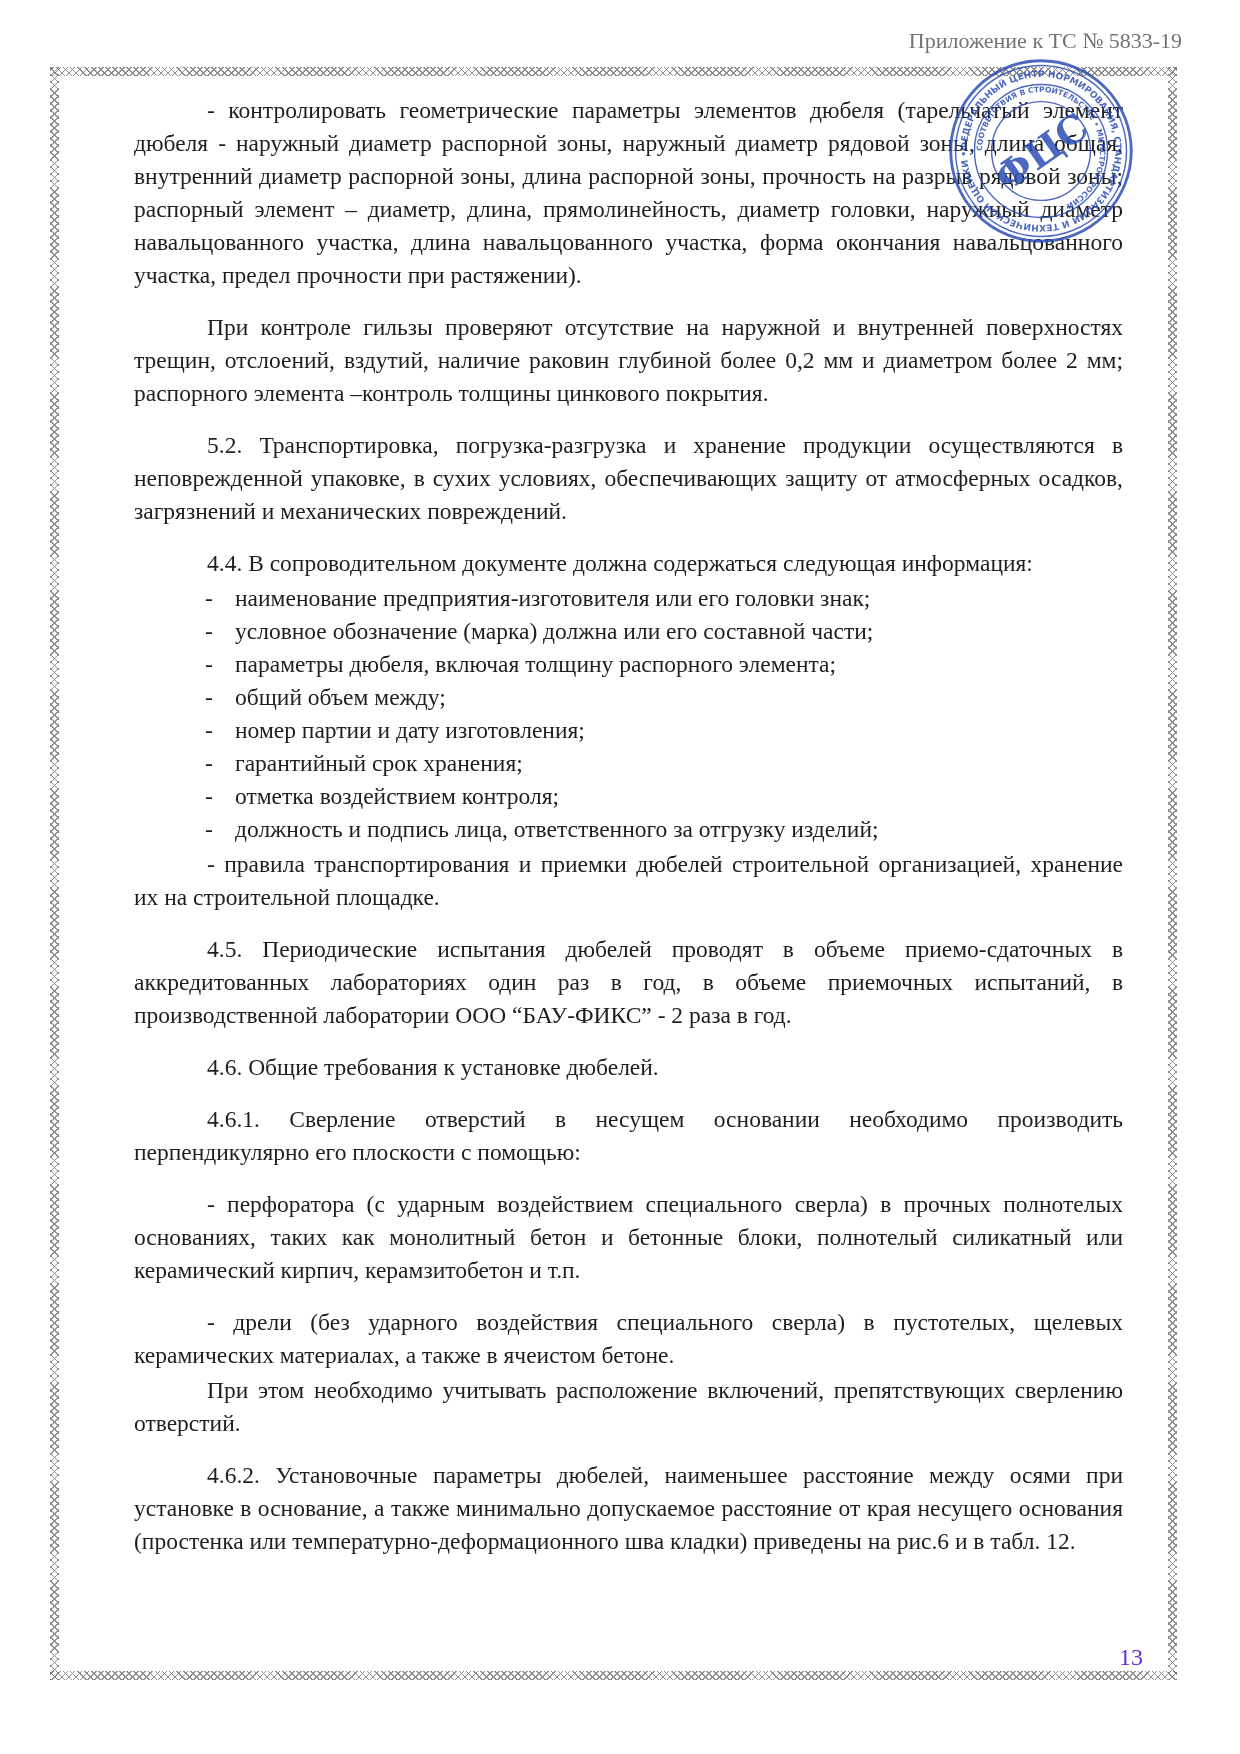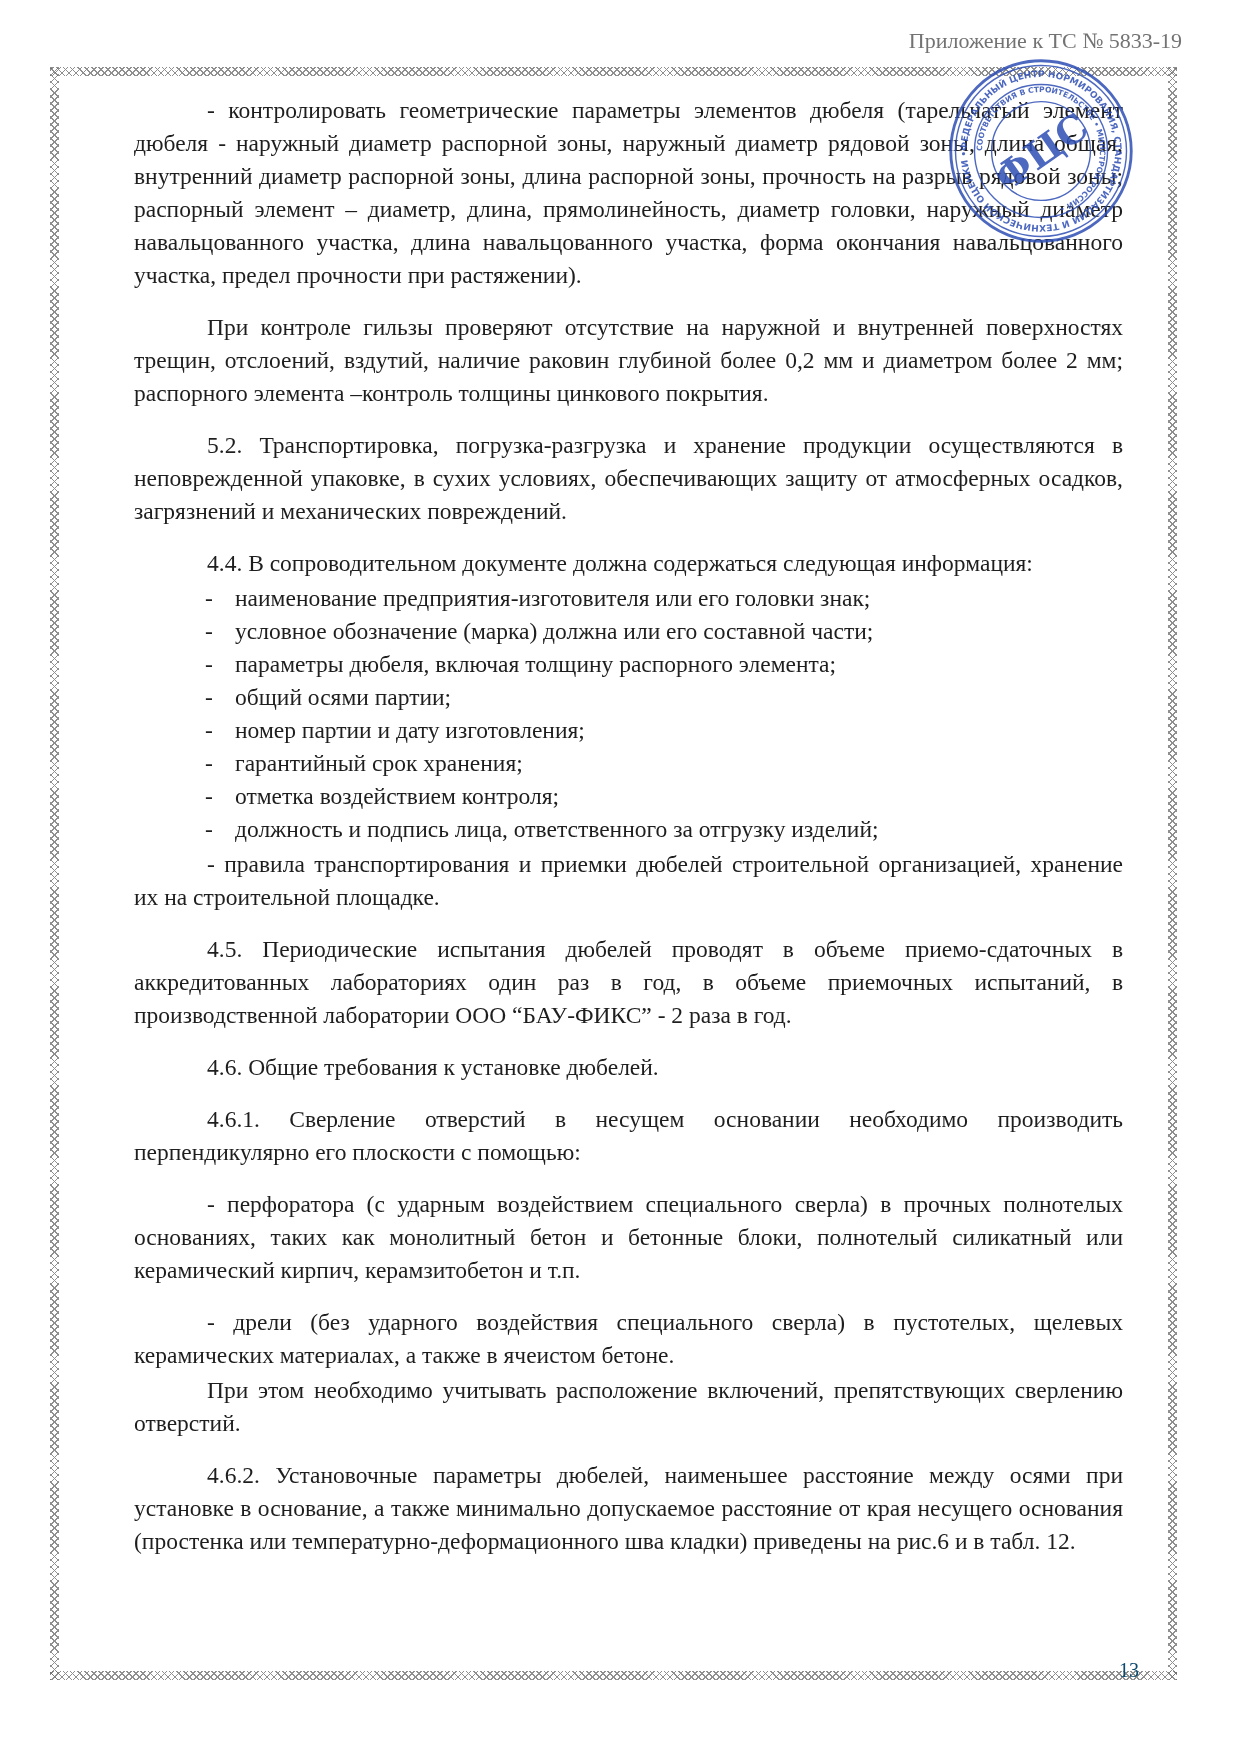--- a/index.html
+++ b/index.html
@@ -48,21 +48,21 @@
   .list-item .dash span { display: inline-block; width: 30px; text-align: left; }
   .list-item .txt { flex: 1; }
 
   .stamp {
     position: absolute; left: 946px; top: 56px; width: 190px; height: 190px;
     border-radius: 50%; pointer-events: none; opacity: 0.85;
   }
   .stamp svg { width: 100%; height: 100%; }
 
   .page-number {
-    position: absolute; left: 1119px; top: 1644px; font-size: 20px; color: #0c4a6e; margin-top: 15px;
+    position: absolute; left: 1119px; top: 1644px; font-size: 24px; color: #6d28d9;
   }
 </style>
 </head>
 <body>
 
 <div class="header-ref">Приложение к ТС № 5833-19</div>
 
 <div class="frame">
   <div class="edge top"></div>
   <div class="edge bottom"></div>
@@ -87,21 +87,21 @@
     <div class="list-item">
       <div class="dash"><span>-</span></div>
       <div class="txt">условное обозначение (марка) должна или его составной части;</div>
     </div>
     <div class="list-item">
       <div class="dash"><span>-</span></div>
       <div class="txt">параметры дюбеля, включая толщину распорного элемента;</div>
     </div>
     <div class="list-item">
       <div class="dash"><span>-</span></div>
-      <div class="txt">общий осями партии;</div>
+      <div class="txt">общий объем между;</div>
     </div>
     <div class="list-item">
       <div class="dash"><span>-</span></div>
       <div class="txt">номер партии и дату изготовления;</div>
     </div>
     <div class="list-item">
       <div class="dash"><span>-</span></div>
       <div class="txt">гарантийный срок хранения;</div>
     </div>
     <div class="list-item">

